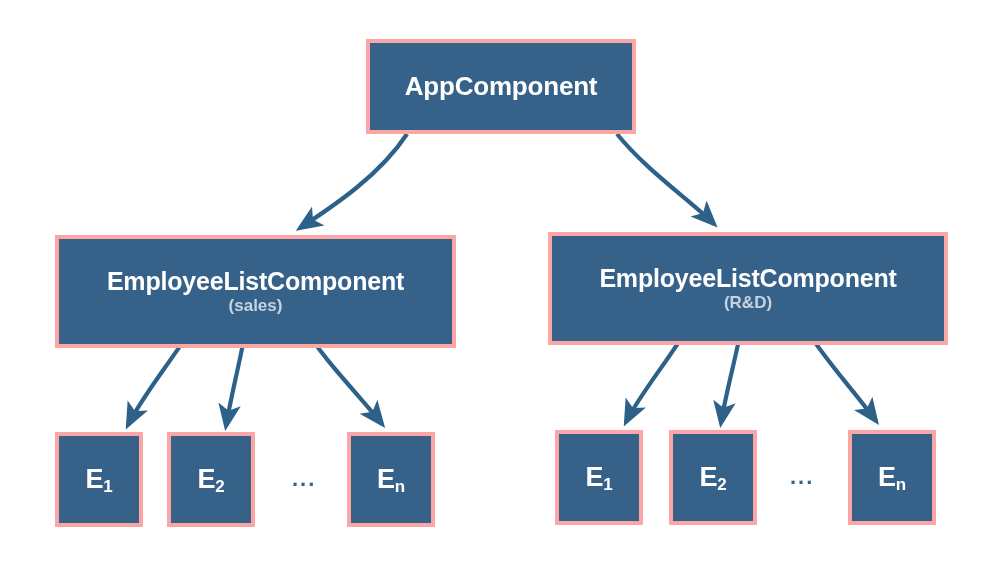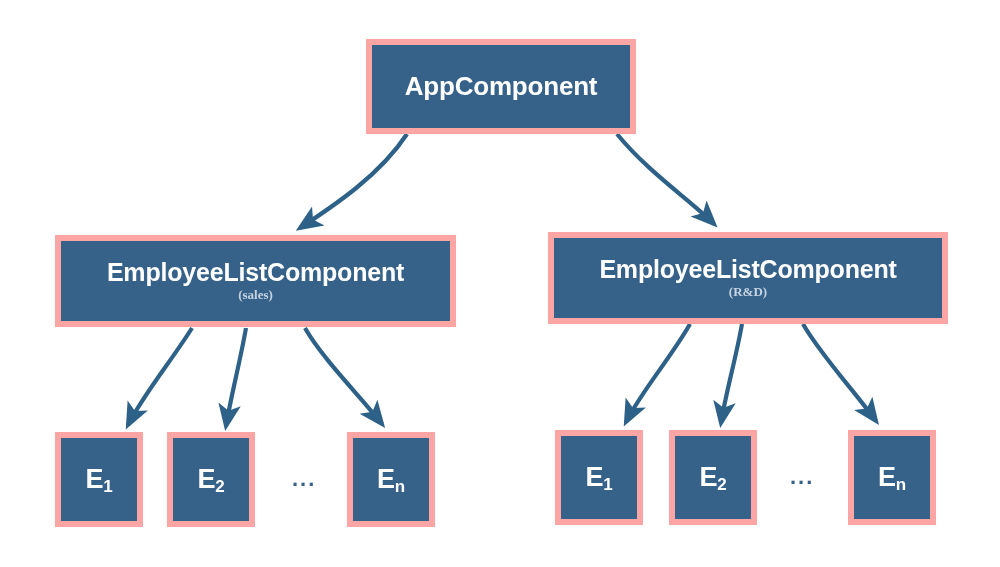--- a/index.html
+++ b/index.html
@@ -15,21 +15,21 @@
     position: relative;
     width: 1000px;
     height: 567px;
     background: #ffffff;
     overflow: hidden;
   }
   .node {
     position: absolute;
     box-sizing: border-box;
     background: #36628a;
-    border: 6px solid #fca5a5;
+    border: 4px solid #fca5a5;
     display: flex;
     flex-direction: column;
     align-items: center;
     justify-content: center;
     text-align: center;
     color: #ffffff;
     z-index: 2;
   }
   .node-title {
     font-weight: bold;
@@ -46,33 +46,33 @@
   
   #node-app {
     left: 366px;
     top: 39px;
     width: 270px;
     height: 95px;
   }
   #node-app .node-title { font-size: 26px; }
 
   
-  .list-node { height: 92px; }
+  .list-node { height: 113px; }
   #node-list-sales {
     left: 55px;
     top: 235px;
     width: 401px;
   }
   #node-list-rnd {
     left: 548px;
     top: 232px;
     width: 400px;
   }
   .list-node .node-title { font-size: 25px; }
-  .list-node .node-sub   { font-size: 13px; font-family: Liberation Serif, serif; }
+  .list-node .node-sub   { font-size: 17px; }
 
   
   .leaf {
     width: 88px;
     height: 95px;
   }
   .leaf .node-title {
     font-size: 27px;
   }
   .leaf .node-title sub {

